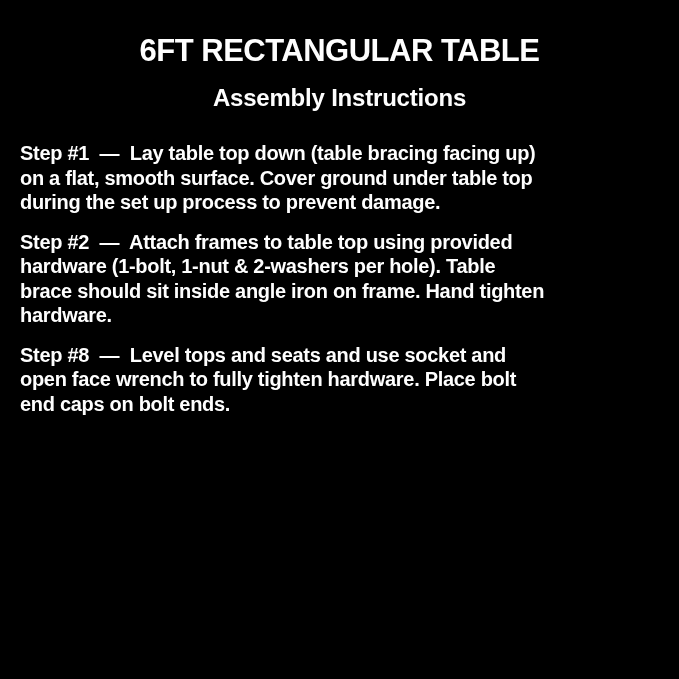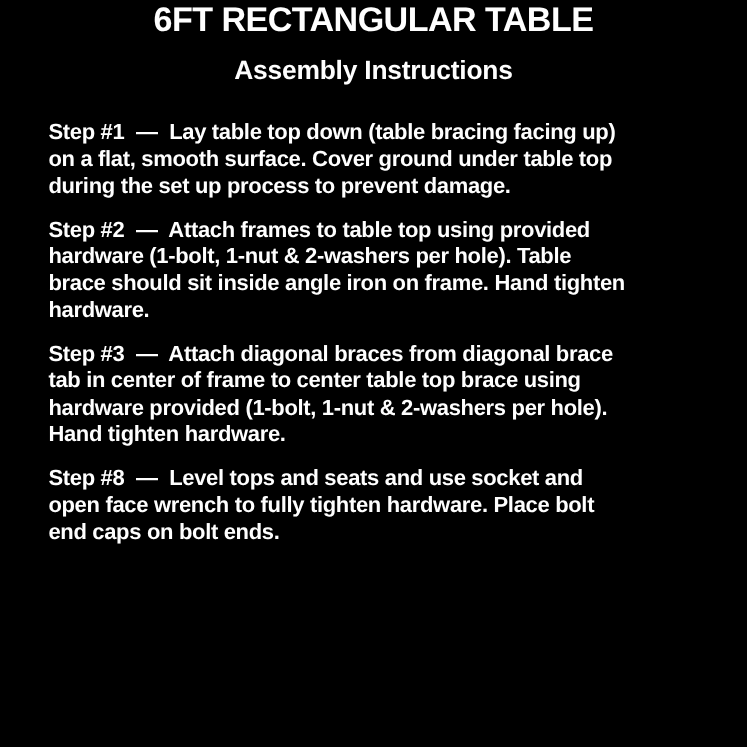--- a/index.html
+++ b/index.html
@@ -17,36 +17,37 @@
     width: 679px;
     height: 679px;
     background: #000000;
     color: #fefefe;
     font-family: "Liberation Sans", sans-serif;
     font-weight: 700;
     box-sizing: border-box;
   }
   .poster-header {
     text-align: center;
+    padding-top: 33px;
   }
   .poster-title {
     margin: 0;
     font-size: 31px;
     line-height: 36px;
     letter-spacing: -0.5px;
     text-transform: uppercase;
   }
   .poster-subtitle {
     margin: 15px 0 0 0;
     font-size: 24px;
     line-height: 28px;
     letter-spacing: -0.2px;
   }
   .instructions {
-    padding: 29px 20px 0 44px;
+    padding: 29px 20px 0 20px;
   }
   .step {
     margin: 0 0 15px 0;
     font-size: 20px;
     line-height: 24.5px;
     letter-spacing: -0.3px;
     white-space: pre; 
   }
 </style>
 </head>
@@ -59,21 +60,17 @@
   </header>
 
   <section class="instructions">
     <p class="step">Step #1  —  Lay table top down (table bracing facing up)
 on a flat, smooth surface. Cover ground under table top
 during the set up process to prevent damage.</p>
     <p class="step">Step #2  —  Attach frames to table top using provided
 hardware (1-bolt, 1-nut &amp; 2-washers per hole). Table
 brace should sit inside angle iron on frame. Hand tighten
 hardware.</p>
-    <p class="step">Step #3  —  Attach diagonal braces from diagonal brace
-tab in center of frame to center table top brace using
-hardware provided (1-bolt, 1-nut &amp; 2-washers per hole).
-Hand tighten hardware.</p>
     <p class="step">Step #8  —  Level tops and seats and use socket and
 open face wrench to fully tighten hardware. Place bolt
 end caps on bolt ends.</p>
   </section>
 </div>
 
 </body></html>

